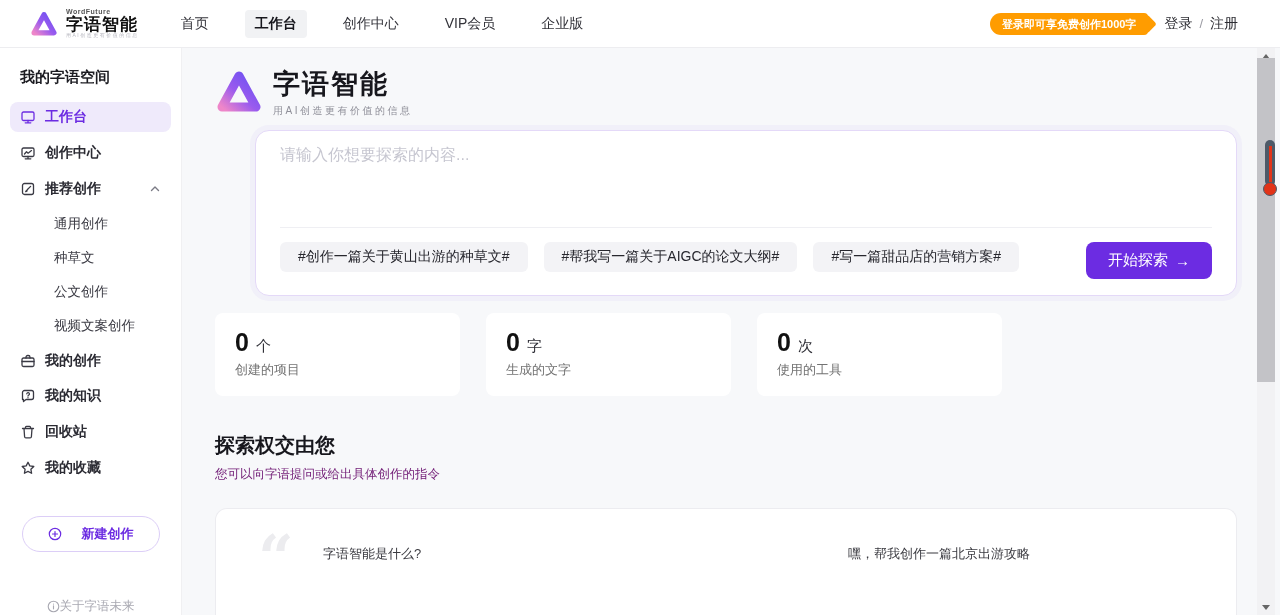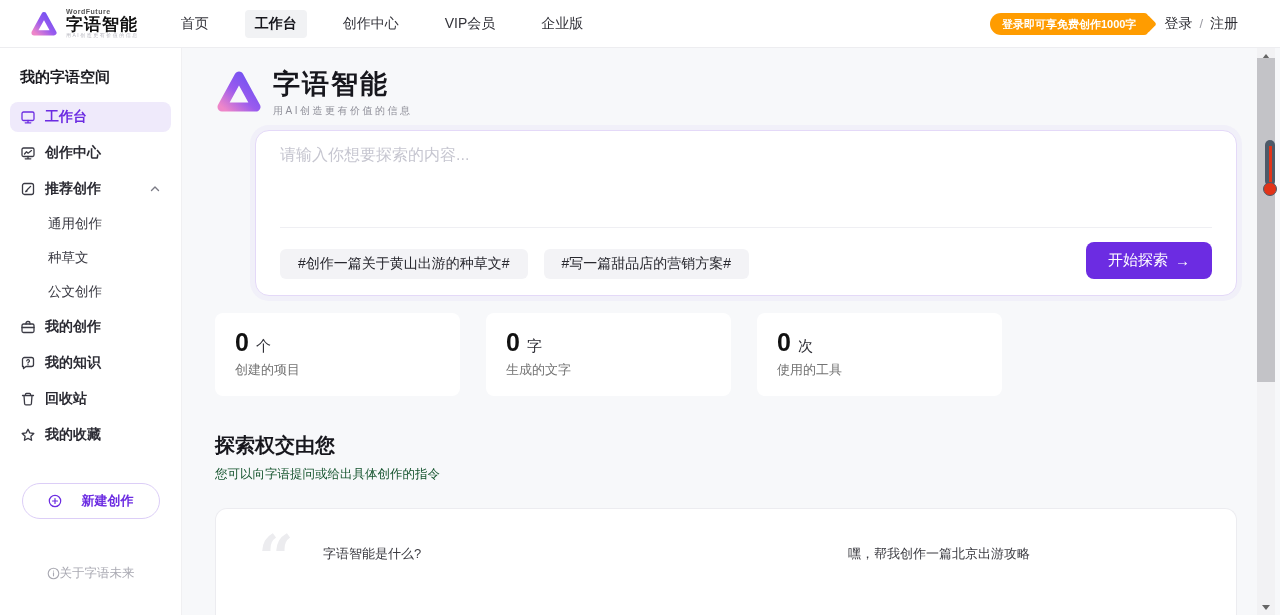--- a/index.html
+++ b/index.html
@@ -32,57 +32,57 @@
   
   .sidebar { width:182px; background:#fff; border-right:1px solid #f0f0f2; padding-top:20px;
     flex-shrink:0; display:flex; flex-direction:column; }
   .side-title { font-size:15px; font-weight:800; color:#1c1c22; margin:0 0 12px 20px; }
   .side-item { display:flex; align-items:center; gap:9px; height:30px; margin:3px 10px;
     padding:0 10px; border-radius:8px; color:#2b2b33; font-size:14px; font-weight:700; cursor:pointer; }
   .side-item .icon { display:flex; width:16px; color:#3a3a44; }
   .side-item.active { background:#efeafb; color:#6C2CE2; }
   .side-item.active .icon { color:#6C2CE2; }
   .side-item .chev { margin-left:auto; display:flex; color:#7a7a85; }
-  .side-sub { display:flex; flex-direction:column; }
+  .side-sub { display:flex; flex-direction:column;margin-left:6px; }
   .side-sub-item { font-size:13.5px; color:#3b3b44; padding:8px 0 8px 48px; cursor:pointer; }
   .new-btn { margin:30px auto 0; width:138px; height:36px; border:1px solid #dccef7; border-radius:18px;
     background:#fff; color:#6C2CE2; font-size:13px; font-weight:700; display:flex; align-items:center;
     justify-content:center; gap:20px; cursor:pointer; font-family:inherit; }
   .about { margin:46px auto 0; font-size:12.5px; color:#a9a9b2; display:flex; align-items:center; cursor:pointer; }
 
   
   .main { flex:1; background:#f7f8fa; padding:18px 43px 0 33px; overflow:hidden; }
   .hero { display:flex; align-items:center; gap:10px; }
   .hero-text { display:flex; flex-direction:column; }
   .hero-name { font-size:27px; font-weight:800; color:#17171d; letter-spacing:2px; }
   .hero-tagline { font-size:10px; color:#8f8f99; letter-spacing:2.5px; margin-top:2px; }
 
   .search-card { margin-top:12px; background:#fff; border:1.5px solid #e4d9f8; border-radius:14px;
     box-shadow:0 0 0 5px rgba(108,44,226,.04); padding:14px 24px 16px;margin-left:40px; }
   .search-input { width:100%; height:72px; border:none; outline:none; resize:none;
     font-family:inherit; font-size:16px; color:#33333a; background:transparent; }
   .search-input::placeholder { color:#c6c6d0; }
   .search-divider { border-top:1px solid #efeff3; margin:6px 0 14px; }
-  .chips-row { display:flex; align-items:flex-end; gap:16px; }
+  .chips-row { display:flex; align-items:flex-start; gap:16px; }
   .chip { background:#f3f3f6; border-radius:6px; height:30px; display:flex; align-items:center;
     padding:0 18px; font-size:14px; color:#27272e; cursor:pointer; white-space:nowrap; }
   .explore-btn { margin-left:auto; background:#6C2CE2; color:#fff; border:none; border-radius:8px;
     height:37px; padding:0 22px; font-size:15px; font-family:inherit; display:flex; align-items:center;
     gap:7px; cursor:pointer; }
 
   .stats-line { margin-top:44px; font-size:15px; color:#2c2c34; }
   .stat-cards { display:flex; gap:26px; margin-top:17px; }
   .stat-card { width:245px; height:83px; background:#fff; border-radius:8px; padding:15px 20px; }
   .stat-value-row { display:flex; align-items:baseline; gap:7px; }
   .stat-value { font-size:25px; font-weight:800; color:#111; }
   .stat-unit { font-size:15px; color:#2c2c34; }
   .stat-label { font-size:13px; color:#737373; margin-top:4px; }
 
   .explore-title { margin-top:36px; font-size:20px; font-weight:800; color:#17171d; }
-  .explore-subtitle { margin-top:7px; font-size:12.5px; color:#14532d; }
+  .explore-subtitle { margin-top:7px; font-size:12.5px; color:#701a75; }
 
   .qa-card { margin-top:25px; background:#fff; border:1px solid #ececf0; border-bottom:none;
     border-radius:12px 12px 0 0; height:120px; position:relative; }
   .quote-mark { position:absolute; left:42px; top:18px; font-family:"DejaVu Serif",serif;
     font-weight:700; font-size:62px; line-height:1; color:#ececef; }
   .qa-question { position:absolute; left:107px; top:36px; font-size:13px; color:#3a3a40; }
   .qa-answer { position:absolute; left:632px; top:36px; font-size:13px; color:#3a3a40; }
 
   
   .scrollbar { position:absolute; right:5px; top:48px; width:18px; height:567px; background:#f2f2f4; }
@@ -183,20 +183,21 @@
         <svg width="12" height="12" viewBox="0 0 12 12" fill="none" stroke="currentColor" stroke-width="1.4" stroke-linecap="round" stroke-linejoin="round">
           <path d="M2.5 7.5L6 4l3.5 3.5"></path>
         </svg>
       </span>
     </div>
 
     <div class="side-sub">
       <span class="side-sub-item">通用创作</span>
       <span class="side-sub-item">种草文</span>
       <span class="side-sub-item">公文创作</span>
+      <span class="side-sub-item">视频文案创作</span>
     </div>
 
     <div class="side-item">
       <span class="icon">
         <svg width="16" height="16" viewBox="0 0 16 16" fill="none" stroke="currentColor" stroke-width="1.3" stroke-linecap="round" stroke-linejoin="round">
           <rect x="2" y="5" width="12" height="8.5" rx="1.5"></rect>
             <path d="M6 5V4.2A1.7 1.7 0 017.7 2.5h.6A1.7 1.7 0 0110 4.2V5M2 8.5h12"></path>
         </svg>
       </span>
       <span>我的创作</span>
@@ -271,20 +272,21 @@
         <span class="hero-name">字语智能</span>
         <span class="hero-tagline">用AI创造更有价值的信息</span>
       </span>
     </div>
 
     <div class="search-card">
       <textarea class="search-input" placeholder="请输入你想要探索的内容..." style=""></textarea>
       <div class="search-divider"></div>
       <div class="chips-row">
         <span class="chip">#创作一篇关于黄山出游的种草文#</span>
+        <span class="chip">#帮我写一篇关于AIGC的论文大纲#</span>
         <span class="chip">#写一篇甜品店的营销方案#</span>
         <button class="explore-btn">
           <span>开始探索</span>
           <span>→</span>
         </button>
       </div>
     </div>
 
 
     <div class="stat-cards">

